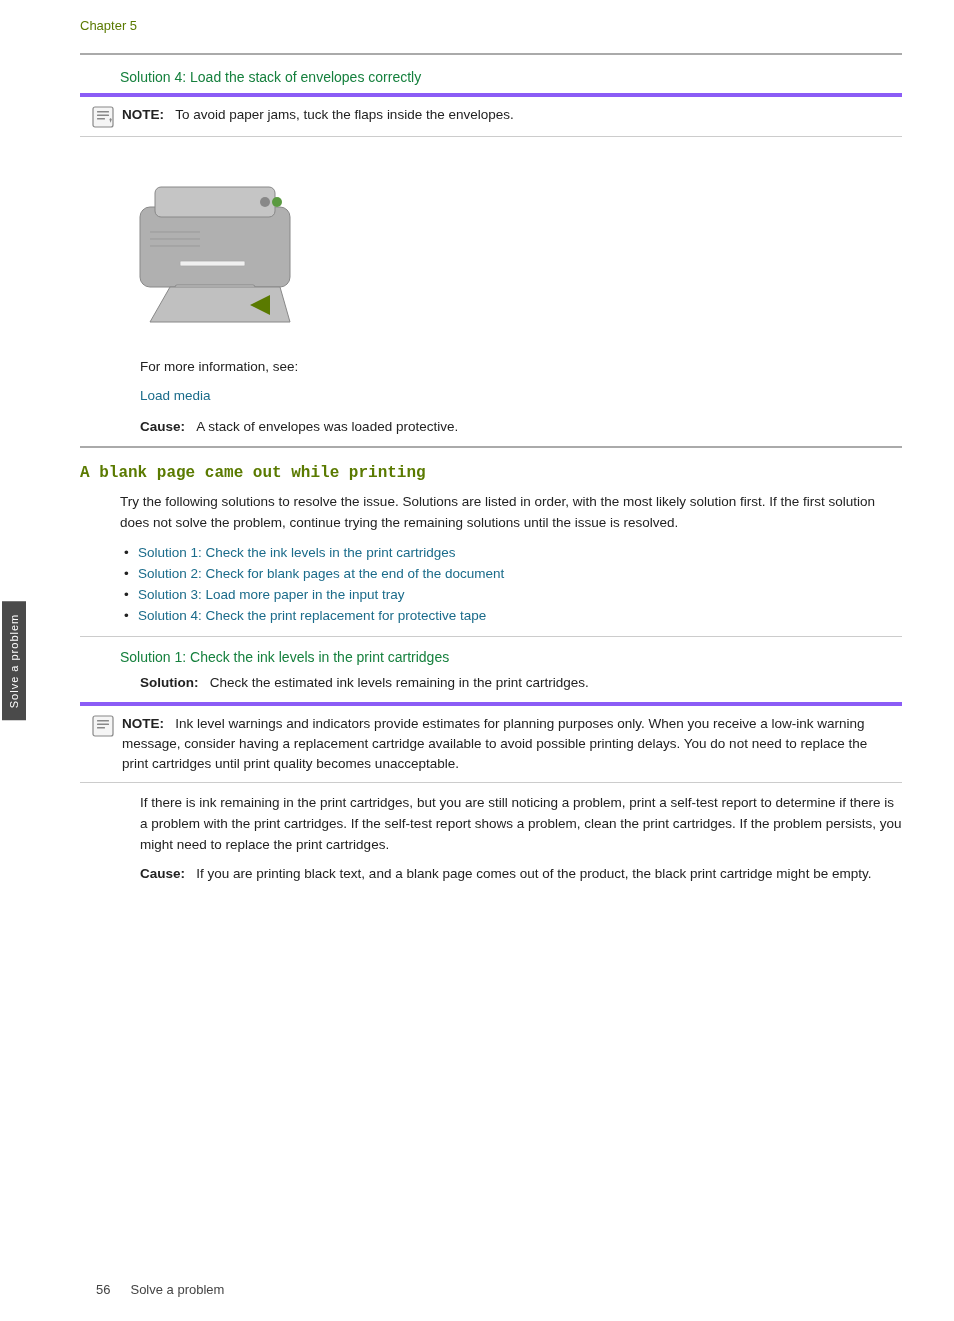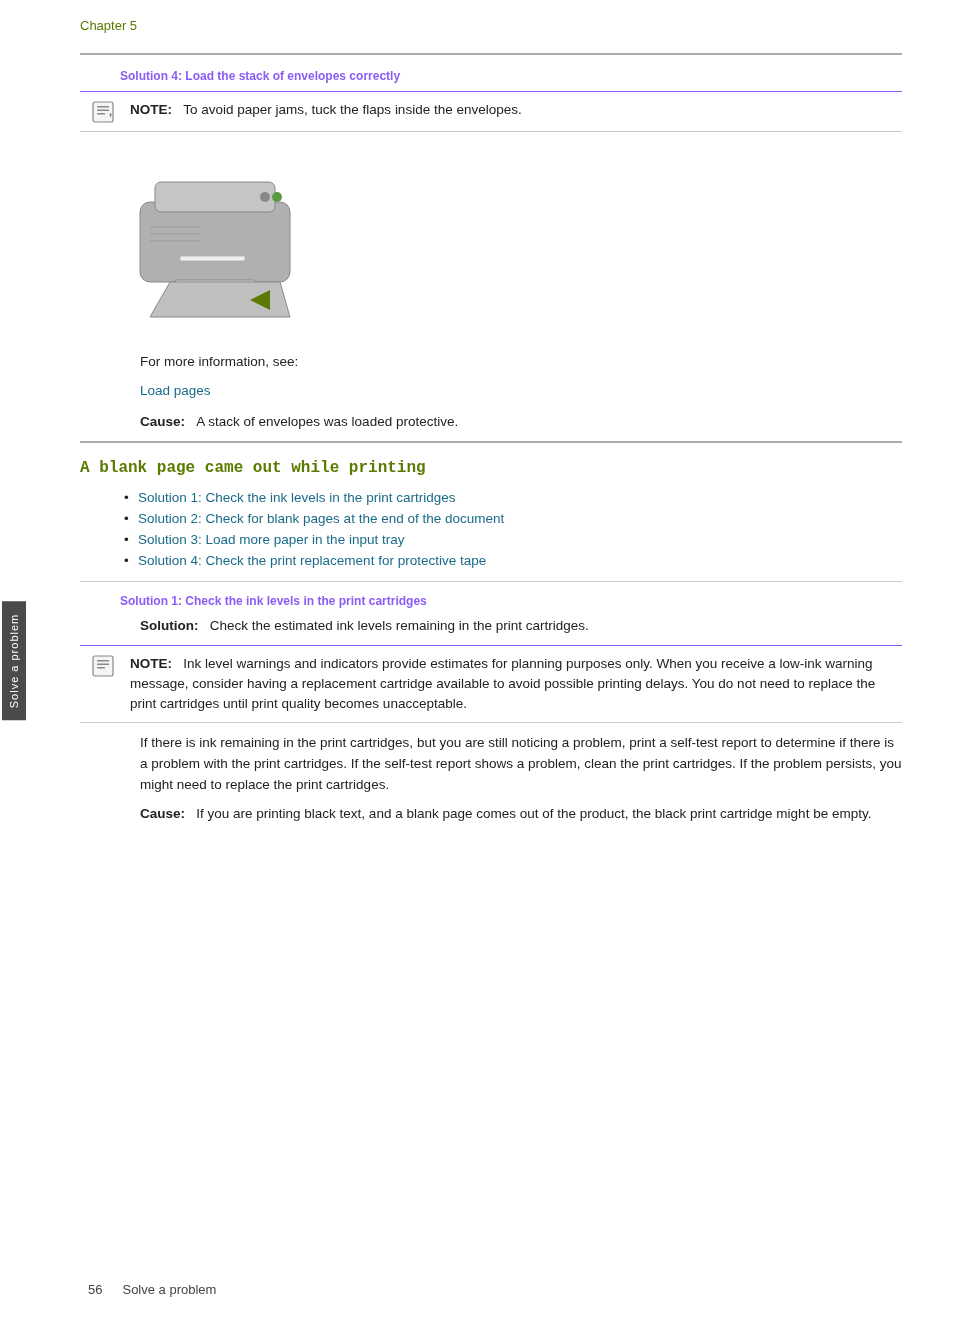--- a/index.html
+++ b/index.html
@@ -70,23 +70,23 @@
     }
 
     .hr-thick {
       border: none;
       border-top: 2px solid #aaa;
       margin: 10px 0;
     }
 
     
     .section-title-green {
-      color: #8b5cf6;
-      font-weight: bold;
-      font-size: 12px;
+      color: #15803d;
+      font-weight: normal;
+      font-size: 14px;
       margin-bottom: 8px;
     }
 
     .section-heading-large {
       color: #5a7a00;
       font-weight: bold;
       font-size: 16px;
       margin-bottom: 10px;
       font-family: Liberation Mono, monospace;
     }
@@ -101,27 +101,27 @@
     }
 
     
     .solution-label {
       font-weight: bold;
       display: inline;
     }
 
     
     .note-box {
-      border-top: 1px solid #8b5cf6;
+      border-top: 4px solid #8b5cf6;
       border-bottom: 1px solid #ccc;
       padding: 8px 12px;
       margin: 8px 0;
       display: flex;
       align-items: flex-start;
-      gap: 16px;
+      gap: 8px;
       background: #fff;
     }
 
     .note-icon {
       width: 22px;
       height: 22px;
       flex-shrink: 0;
       margin-top: 1px;
     }
 
@@ -181,21 +181,21 @@
 
     
     p {
       margin-bottom: 8px;
       line-height: 1.55;
     }
 
     .page-footer {
       position: absolute;
       bottom: 24px;
-      left: 60px;
+      left: 68px;
       font-size: 13px;
       color: #444;
       display: flex;
       gap: 20px;
     }
 
     .section-block {
       margin-bottom: 6px;
     }
 
@@ -258,35 +258,36 @@
 
           <line x1="30" y1="75" x2="80" y2="75" stroke="#999" stroke-width="1"></line>
           <line x1="30" y1="82" x2="80" y2="82" stroke="#999" stroke-width="1"></line>
           <line x1="30" y1="89" x2="80" y2="89" stroke="#999" stroke-width="1"></line>
         </svg>
       </div>
 
       <div class="indented">
         <p class="content-paragraph">For more information, see:</p>
         <p style="margin-bottom:10px;">
-          <a href="#">Load pages</a>
+          <a href="#">Load media</a>
         </p>
         <p class="content-paragraph">
           <span class="cause-label">Cause:</span>
           &nbsp;&nbsp;<span>A stack of envelopes was loaded protective.</span>
         </p>
       </div>
     </div>
 
     <hr class="hr-thick" style="margin-top:8px;">
 
     <div style="margin-top:16px;">
       <div class="section-heading-large">A blank page came out while printing</div>
 
       <div class="indented-sm" style="margin-top:8px;">
+        <p class="content-paragraph">Try the following solutions to resolve the issue. Solutions are listed in order, with the most likely solution first. If the first solution does not solve the problem, continue trying the remaining solutions until the issue is resolved.</p>
 
         <ul class="bullet-list">
           <li>
             <a href="#">Solution 1: Check the ink levels in the print cartridges</a>
           </li>
           <li>
             <a href="#">Solution 2: Check for blank pages at the end of the document</a>
           </li>
           <li>
             <a href="#">Solution 3: Load more paper in the input tray</a>

